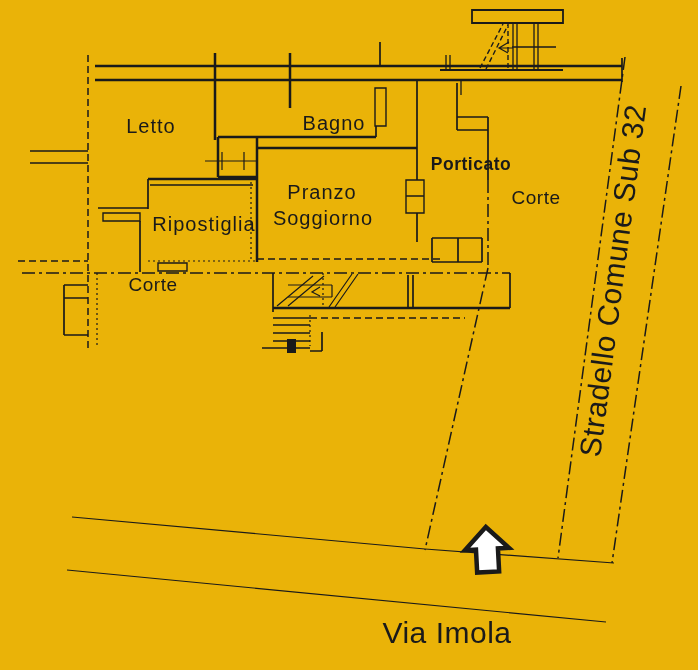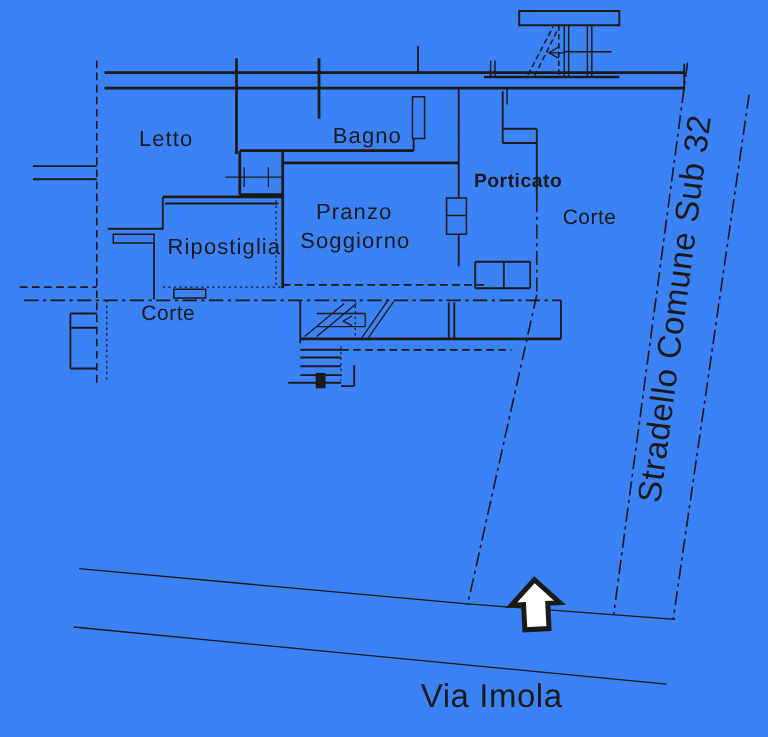--- a/index.html
+++ b/index.html
@@ -1,19 +1,19 @@
 <!DOCTYPE html>
 <html><head>
 <meta charset="utf-8">
 <style>
   html,body{margin:0;padding:0;background:#ffffff;}
   .page{
     position:relative;
     width:698px;height:670px;
-    background:#3b82f6;
+    background:#eab308;
     overflow:hidden;
     font-family:"Liberation Sans", sans-serif;
   }
   svg{display:block;}
   text{
     font-family:"Liberation Sans", sans-serif;
     fill:#1a1a1a;
   }
   .room-label{font-size:20px;letter-spacing:1px;}
   .room-label-sm{font-size:19px;letter-spacing:0.5px;}

